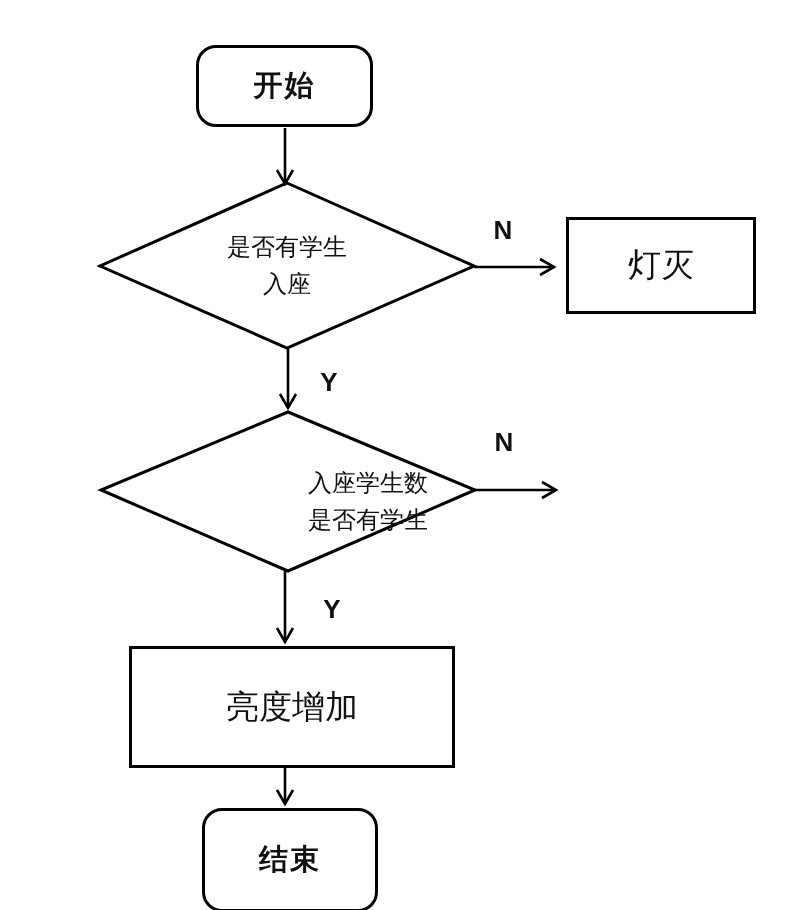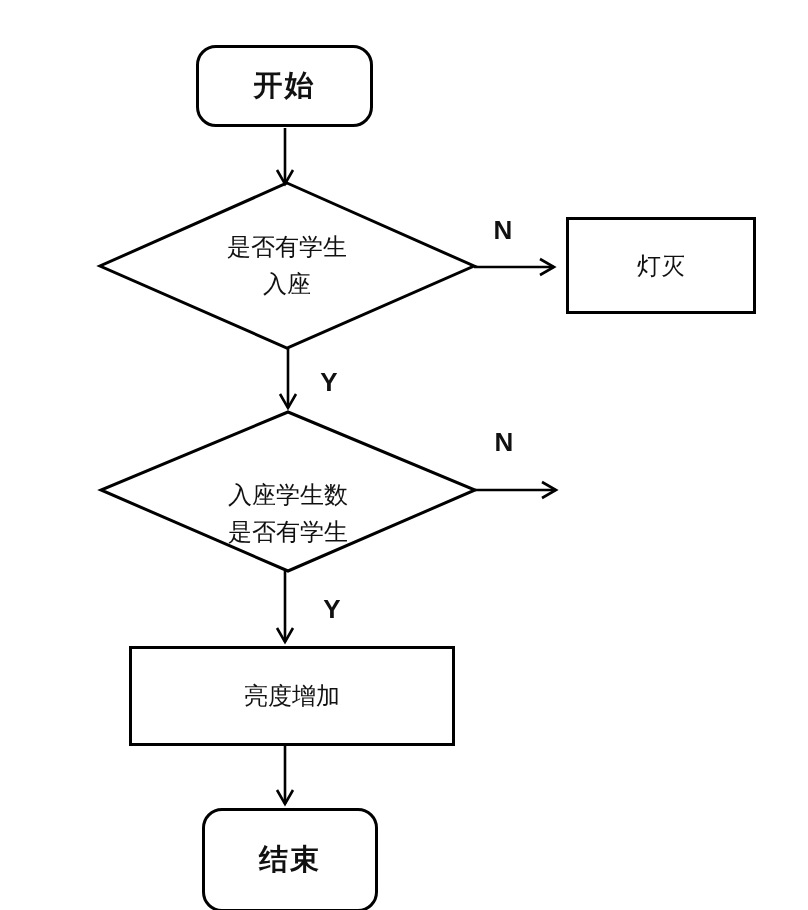--- a/index.html
+++ b/index.html
@@ -35,21 +35,21 @@
   }
   .terminator {
     border: 3px solid #000000;
     border-radius: 20px;
     font-weight: bold;
     font-size: 29px;
     letter-spacing: 2px;
   }
   .rect {
     border: 3px solid #000000;
-    font-size: 24px;
+    font-size: 33px;
   }
   .diamond-label {
     position: absolute;
     display: flex;
     flex-direction: column;
     align-items: center;
     justify-content: center;
     text-align: center;
     font-size: 24px;
     line-height: 37px;
@@ -97,31 +97,31 @@
   </div>
 
   <div class="edge-label" style="left:503px; top:230px;">N</div>
 
   <div class="node rect" style="left:566px; top:217px; width:190px; height:97px;">
     <span>灯灭</span>
   </div>
 
   <div class="edge-label" style="left:329px; top:382px;">Y</div>
 
-  <div class="diamond-label" style="left:148px; top:476px; width:280px; height:76px;">
+  <div class="diamond-label" style="left:148px; top:464px; width:280px; height:76px;align-items:flex-end;">
     <span>入座学生数</span>
     <span>是否有学生</span>
   </div>
 
   <div class="edge-label" style="left:504px; top:442px;">N</div>
 
 
   <div class="edge-label" style="left:332px; top:609px;">Y</div>
 
-  <div class="node rect" style="left:129px; top:646px; width:326px; height:100px;">
+  <div class="node rect" style="left:129px; top:646px; width:326px; height:122px;">
     <span>亮度增加</span>
   </div>
 
   <div class="node terminator" style="left:202px; top:808px; width:176px; height:104px;">
     <span>结束</span>
   </div>
 
 </div>
 
 </body></html>

